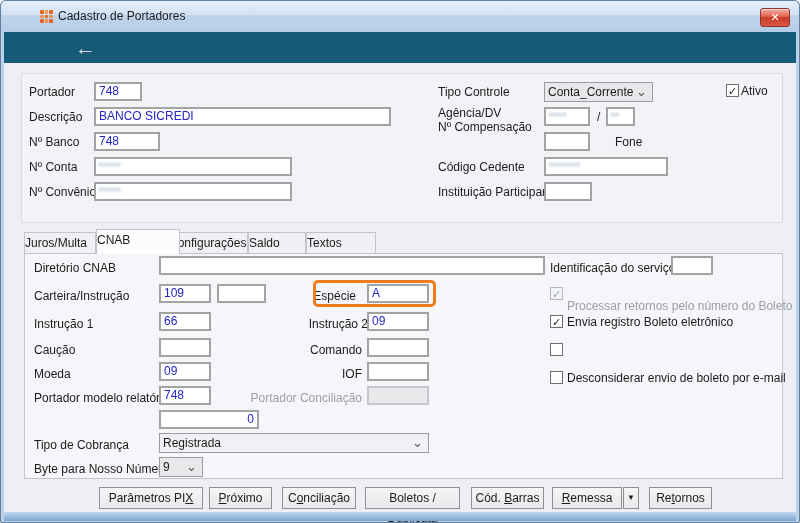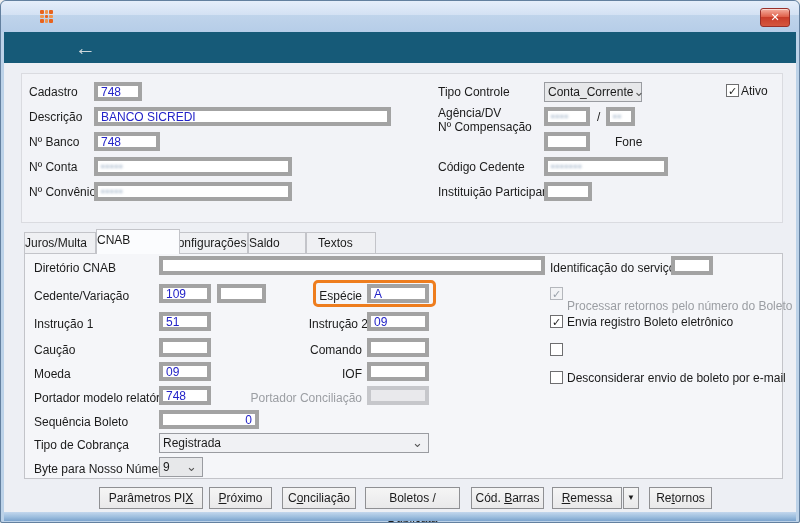--- a/index.html
+++ b/index.html
@@ -18,21 +18,21 @@
     background:linear-gradient(180deg,#f5b0a1 0%,#e0614b 45%,#c93d2a 50%,#d5573f 100%);
     color:#fff;font-size:11px;font-weight:bold;text-align:center;line-height:17px;
     box-shadow:inset 0 1px 0 rgba(255,255,255,.55);cursor:pointer;}
   .client{position:absolute;left:3px;right:3px;top:31px;height:480px;background:#edeff4;}
   .teal-band{position:absolute;left:0;top:0;right:0;height:31px;background:#165a78;}
   .back-arrow{position:absolute;left:71px;top:2px;color:#ccd6db;font-size:21px;cursor:pointer;line-height:27px;}
   .panel{position:absolute;background:#f2f3f7;border:1px solid #dadbe0;}
   .lbl{position:absolute;font-size:12px;color:#1b1b1b;line-height:19px;white-space:nowrap;}
   .lbl.right{text-align:right;}
   .lbl.dis{color:#9b9ea3;}
-  .inp{position:absolute;height:19px;background:#fff;border:4px solid #a3a3a3;display:flex;align-items:center;
+  .inp{position:absolute;height:19px;background:#fff;border:2px solid #a3a3a3;display:flex;
     padding:0 3px;font-size:12px;color:#2323c8;overflow:hidden;}
   .inp.dis{background:#e9e9ec;border-color:#c6c7cb;}
   .inp .num-right{margin-left:auto;}
   .redacted .v{filter:blur(1.6px);color:#8fa5bd;font-size:10px;letter-spacing:1px;}
   .combo{position:absolute;height:20px;border:1px solid #9a9ca1;background:#e7e8ea;display:flex;align-items:center;
     padding:0 3px;font-size:12px;color:#1b1b1b;}
   .combo.lite{background:#f0f1f4;}
   .combo .chev{margin-left:auto;color:#555;font-size:13px;line-height:10px;padding-right:2px;}
   .cb{position:absolute;width:13px;height:13px;background:#fff;border:1px solid #6e6e70;font-size:11px;
     line-height:12px;text-align:center;color:#1d1d1d;cursor:pointer;}
@@ -60,32 +60,33 @@
         <i></i>
         <i class="lt"></i>
         <i></i>
         <i class="lt"></i>
         <i></i>
         <i class="lt"></i>
         <i></i>
         <i class="lt"></i>
         <i></i>
       </span>
+    <span class="title-text">Cadastro de Portadores</span>
     <span class="close-btn">✕</span>
   </div>
 
   <div class="client">
 
     <div class="teal-band">
       <span class="back-arrow">←</span>
     </div>
 
     <div class="panel" style="left:17px;top:41px;width:762px;height:150px;"></div>
 
-    <span class="lbl" style="left:25px;top:51px;">Cadastro</span>
+    <span class="lbl" style="left:25px;top:51px;">Portador</span>
     <div class="inp" style="left:90px;top:50px;width:48px;">
         <span class="v">748</span>
       </div>
 
     <span class="lbl" style="left:25px;top:76px;">Descrição</span>
     <div class="inp" style="left:90px;top:75px;width:297px;">
         <span class="v">BANCO SICREDI</span>
       </div>
 
     <span class="lbl" style="left:25px;top:101px;">Nº Banco</span>
@@ -97,21 +98,21 @@
     <div class="inp redacted" style="left:90px;top:125px;width:198px;">
         <span class="v">•••••</span>
       </div>
 
     <span class="lbl" style="left:25px;top:151px;">Nº Convênio</span>
     <div class="inp redacted" style="left:90px;top:150px;width:198px;">
         <span class="v">•••••</span>
       </div>
 
     <span class="lbl" style="left:434px;top:51px;">Tipo Controle</span>
-    <div class="combo" style="left:540px;top:50px;width:98px;">
+    <div class="combo" style="left:540px;top:50px;width:109px;">
       <span class="v">Conta_Corrente</span>
       <span class="chev">⌄</span>
     </div>
     <span class="cb" style="left:722px;top:52px;"><span>✓</span></span>
     <span class="cb-lbl" style="left:737px;top:52px;">Ativo</span>
 
     <span class="lbl" style="left:434px;top:72px;">Agência/DV</span>
     <div class="inp redacted" style="left:540px;top:75px;width:46px;">
         <span class="v">••••</span>
       </div>
@@ -133,76 +134,75 @@
 
     <span class="lbl" style="left:434px;top:151px;">Instituição Participante</span>
     <div class="inp" style="left:540px;top:150px;width:48px;">
         <span class="v"></span>
       </div>
 
     <span class="tab" style="left:20px;width:72px;top:200px;">Juros/Multa</span>
     <span class="tab active" style="left:92px;width:84px;top:197px;height:25px;">CNAB</span>
     <span class="tab" style="left:164px;width:80px;top:200px;">Configurações</span>
     <span class="tab" style="left:244px;width:58px;top:200px;">Saldo</span>
-    <span class="tab" style="left:302px;width:70px;top:200px;padding-left:11px;">Textos</span>
+    <span class="tab" style="left:302px;width:70px;top:200px;">Textos</span>
 
     <div class="tabpage" style="top:221px;"></div>
 
     <span class="lbl" style="left:30px;top:227px;z-index:3;">Diretório CNAB</span>
     <div class="inp" style="left:155px;top:224px;width:386px;z-index:3;">
         <span class="v"></span>
       </div>
 
-    <span class="lbl" style="left:30px;top:255px;z-index:3;">Cedente/Variação</span>
+    <span class="lbl" style="left:30px;top:255px;z-index:3;">Carteira/Instrução</span>
     <div class="inp" style="left:155px;top:252px;width:52px;z-index:3;">
         <span class="v">109</span>
       </div>
     <div class="inp" style="left:213px;top:252px;width:49px;z-index:3;">
         <span class="v"></span>
       </div>
 
     <span class="lbl" style="left:30px;top:283px;z-index:3;">Instrução 1</span>
     <div class="inp" style="left:155px;top:280px;width:52px;z-index:3;">
-        <span class="v">51</span>
+        <span class="v">66</span>
       </div>
 
     <span class="lbl" style="left:30px;top:309px;z-index:3;">Caução</span>
     <div class="inp" style="left:155px;top:306px;width:52px;z-index:3;">
         <span class="v"></span>
       </div>
 
     <span class="lbl" style="left:30px;top:333px;z-index:3;">Moeda</span>
     <div class="inp" style="left:155px;top:330px;width:52px;z-index:3;">
         <span class="v">09</span>
       </div>
 
     <span class="lbl" style="left:30px;top:357px;z-index:3;">Portador modelo relatório</span>
     <div class="inp" style="left:155px;top:354px;width:52px;z-index:3;">
         <span class="v">748</span>
       </div>
 
-    <span class="lbl" style="left:30px;top:381px;z-index:3;">Sequência Boleto</span>
     <div class="inp" style="left:155px;top:378px;width:100px;z-index:3;">
         <span class="v num-right">0</span>
       </div>
 
     <span class="lbl" style="left:30px;top:404px;z-index:3;">Tipo de Cobrança</span>
     <div class="combo lite" style="left:155px;top:401px;width:270px;z-index:3;">
       <span class="v">Registrada</span>
       <span class="chev">⌄</span>
     </div>
 
     <span class="lbl" style="left:30px;top:428px;z-index:3;">Byte para Nosso Número</span>
     <div class="combo" style="left:155px;top:425px;width:44px;z-index:3;">
       <span class="v">9</span>
       <span class="chev">⌄</span>
     </div>
 
     <div class="hl-orange" style="left:309px;top:248px;width:123px;height:27px;"></div>
-    <span class="lbl right" style="left:250px;top:255px;width:108px;z-index:3;">Espécie</span>
+    <span class="lbl right" style="left:244px;top:255px;width:108px;z-index:3;">Espécie</span>
     <div class="inp" style="left:363px;top:252px;width:62px;z-index:3;">
         <span class="v">A</span>
       </div>
 
     <span class="lbl right" style="left:256px;top:283px;width:108px;z-index:3;">Instrução 2</span>
     <div class="inp" style="left:363px;top:280px;width:62px;z-index:3;">
         <span class="v">09</span>
       </div>
 
     <span class="lbl right" style="left:250px;top:309px;width:108px;z-index:3;">Comando</span>

